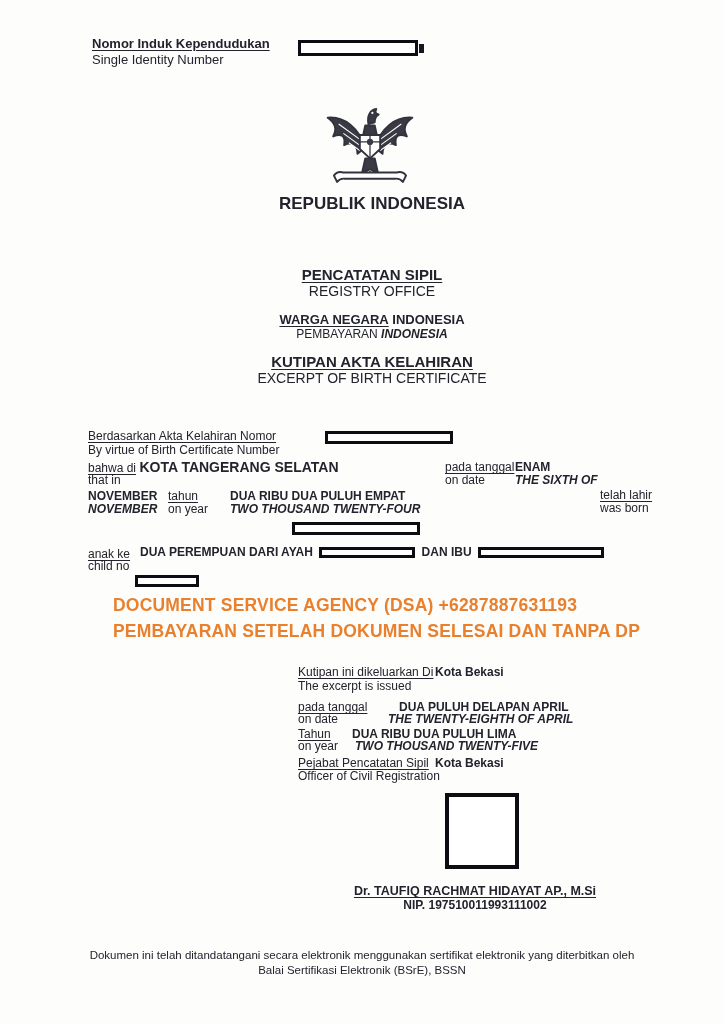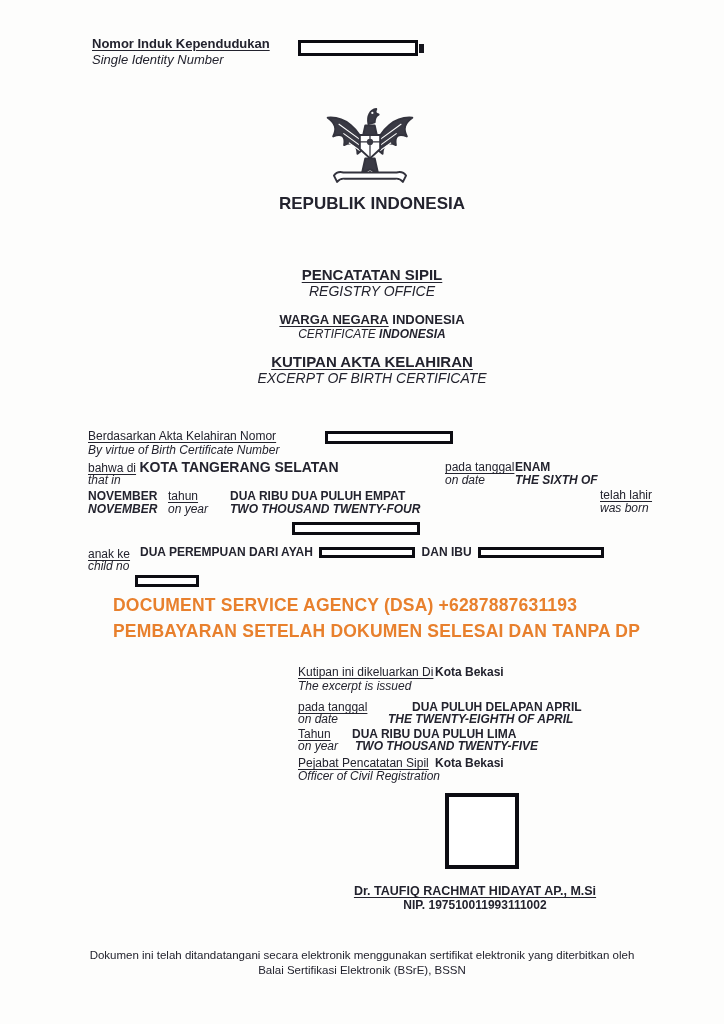--- a/index.html
+++ b/index.html
@@ -11,21 +11,21 @@
     position:relative;
     width:724px;height:1024px;
     margin:0 auto;
     background:#fdfdfc;
     color:#23232e;
     overflow:hidden;
   }
   .abs{position:absolute;}
   .u{text-decoration:underline;text-underline-offset:2px;}
   .b{font-weight:bold;}
-  .i{font-style:italic;text-align:center;}
+  .i{text-align:center;}
   .bi{font-weight:bold;font-style:italic;}
   .t12{font-size:12px;line-height:13px;}
   .t13{font-size:13px;line-height:15px;}
   .redact{
     display:inline-block;
     background:#fff;
     border:3px solid #0c0c12;
     vertical-align:middle;
   }
   .center{text-align:center;}
@@ -84,21 +84,21 @@
   <div class="abs b headerline" style="left:0;top:194px;width:744px;text-align:center;font-size:17px;">REPUBLIK INDONESIA</div>
 
   <div class="abs center" style="left:10px;top:266px;width:724px;">
     <div class="b u" style="font-size:15px;">PENCATATAN SIPIL</div>
     <div class="i" style="font-size:14px;">REGISTRY OFFICE</div>
     <div style="margin-top:13px;font-size:13px;" class="headerline">
       <span class="b u">WARGA NEGARA</span>
       <span class="b">INDONESIA</span>
     </div>
     <div style="font-size:12px;" class="headerline">
-      <span class="i">CERTIFICATE</span>
+      <span class="i">PEMBAYARAN</span>
       <span class="bi">INDONESIA</span>
     </div>
     <div class="b u" style="margin-top:12px;font-size:15px;">KUTIPAN AKTA KELAHIRAN</div>
     <div class="i" style="font-size:14px;">EXCERPT OF BIRTH CERTIFICATE</div>
   </div>
 
   <div class="abs t12 u" style="left:88px;top:430px;">Berdasarkan Akta Kelahiran Nomor</div>
   <div class="abs t12 i" style="left:88px;top:444px;">By virtue of Birth Certificate Number</div>
   <div class="abs redact" style="left:325px;top:431px;width:122px;height:7px;"></div>
 
@@ -136,21 +136,21 @@
   <div class="abs orange" style="left:113px;top:592px;color:#e8802d;">
     <div>DOCUMENT SERVICE AGENCY (DSA) +6287887631193</div>
     <div>PEMBAYARAN SETELAH DOKUMEN SELESAI DAN TANPA DP</div>
   </div>
 
   <div class="abs t12 u" style="left:298px;top:666px;">Kutipan ini dikeluarkan Di</div>
   <div class="abs t12 b" style="left:435px;top:666px;">Kota Bekasi</div>
   <div class="abs t12 i" style="left:298px;top:680px;">The excerpt is issued</div>
 
   <div class="abs t12 u" style="left:298px;top:701px;">pada tanggal</div>
-  <div class="abs t12 b" style="left:372px;top:701px;padding-left:40px;">DUA PULUH DELAPAN APRIL</div>
+  <div class="abs t12 b" style="left:359px;top:701px;padding-left:40px;">DUA PULUH DELAPAN APRIL</div>
   <div class="abs t12 i" style="left:298px;top:713px;">on date</div>
   <div class="abs t12 bi" style="left:388px;top:713px;">THE TWENTY-EIGHTH OF APRIL</div>
 
   <div class="abs t12 u" style="left:298px;top:728px;">Tahun</div>
   <div class="abs t12 b" style="left:352px;top:728px;">DUA RIBU DUA PULUH LIMA</div>
   <div class="abs t12 i" style="left:298px;top:740px;">on year</div>
   <div class="abs t12 bi" style="left:355px;top:740px;">TWO THOUSAND TWENTY-FIVE</div>
 
   <div class="abs t12 u" style="left:298px;top:757px;">Pejabat Pencatatan Sipil</div>
   <div class="abs t12 b" style="left:435px;top:757px;">Kota Bekasi</div>

